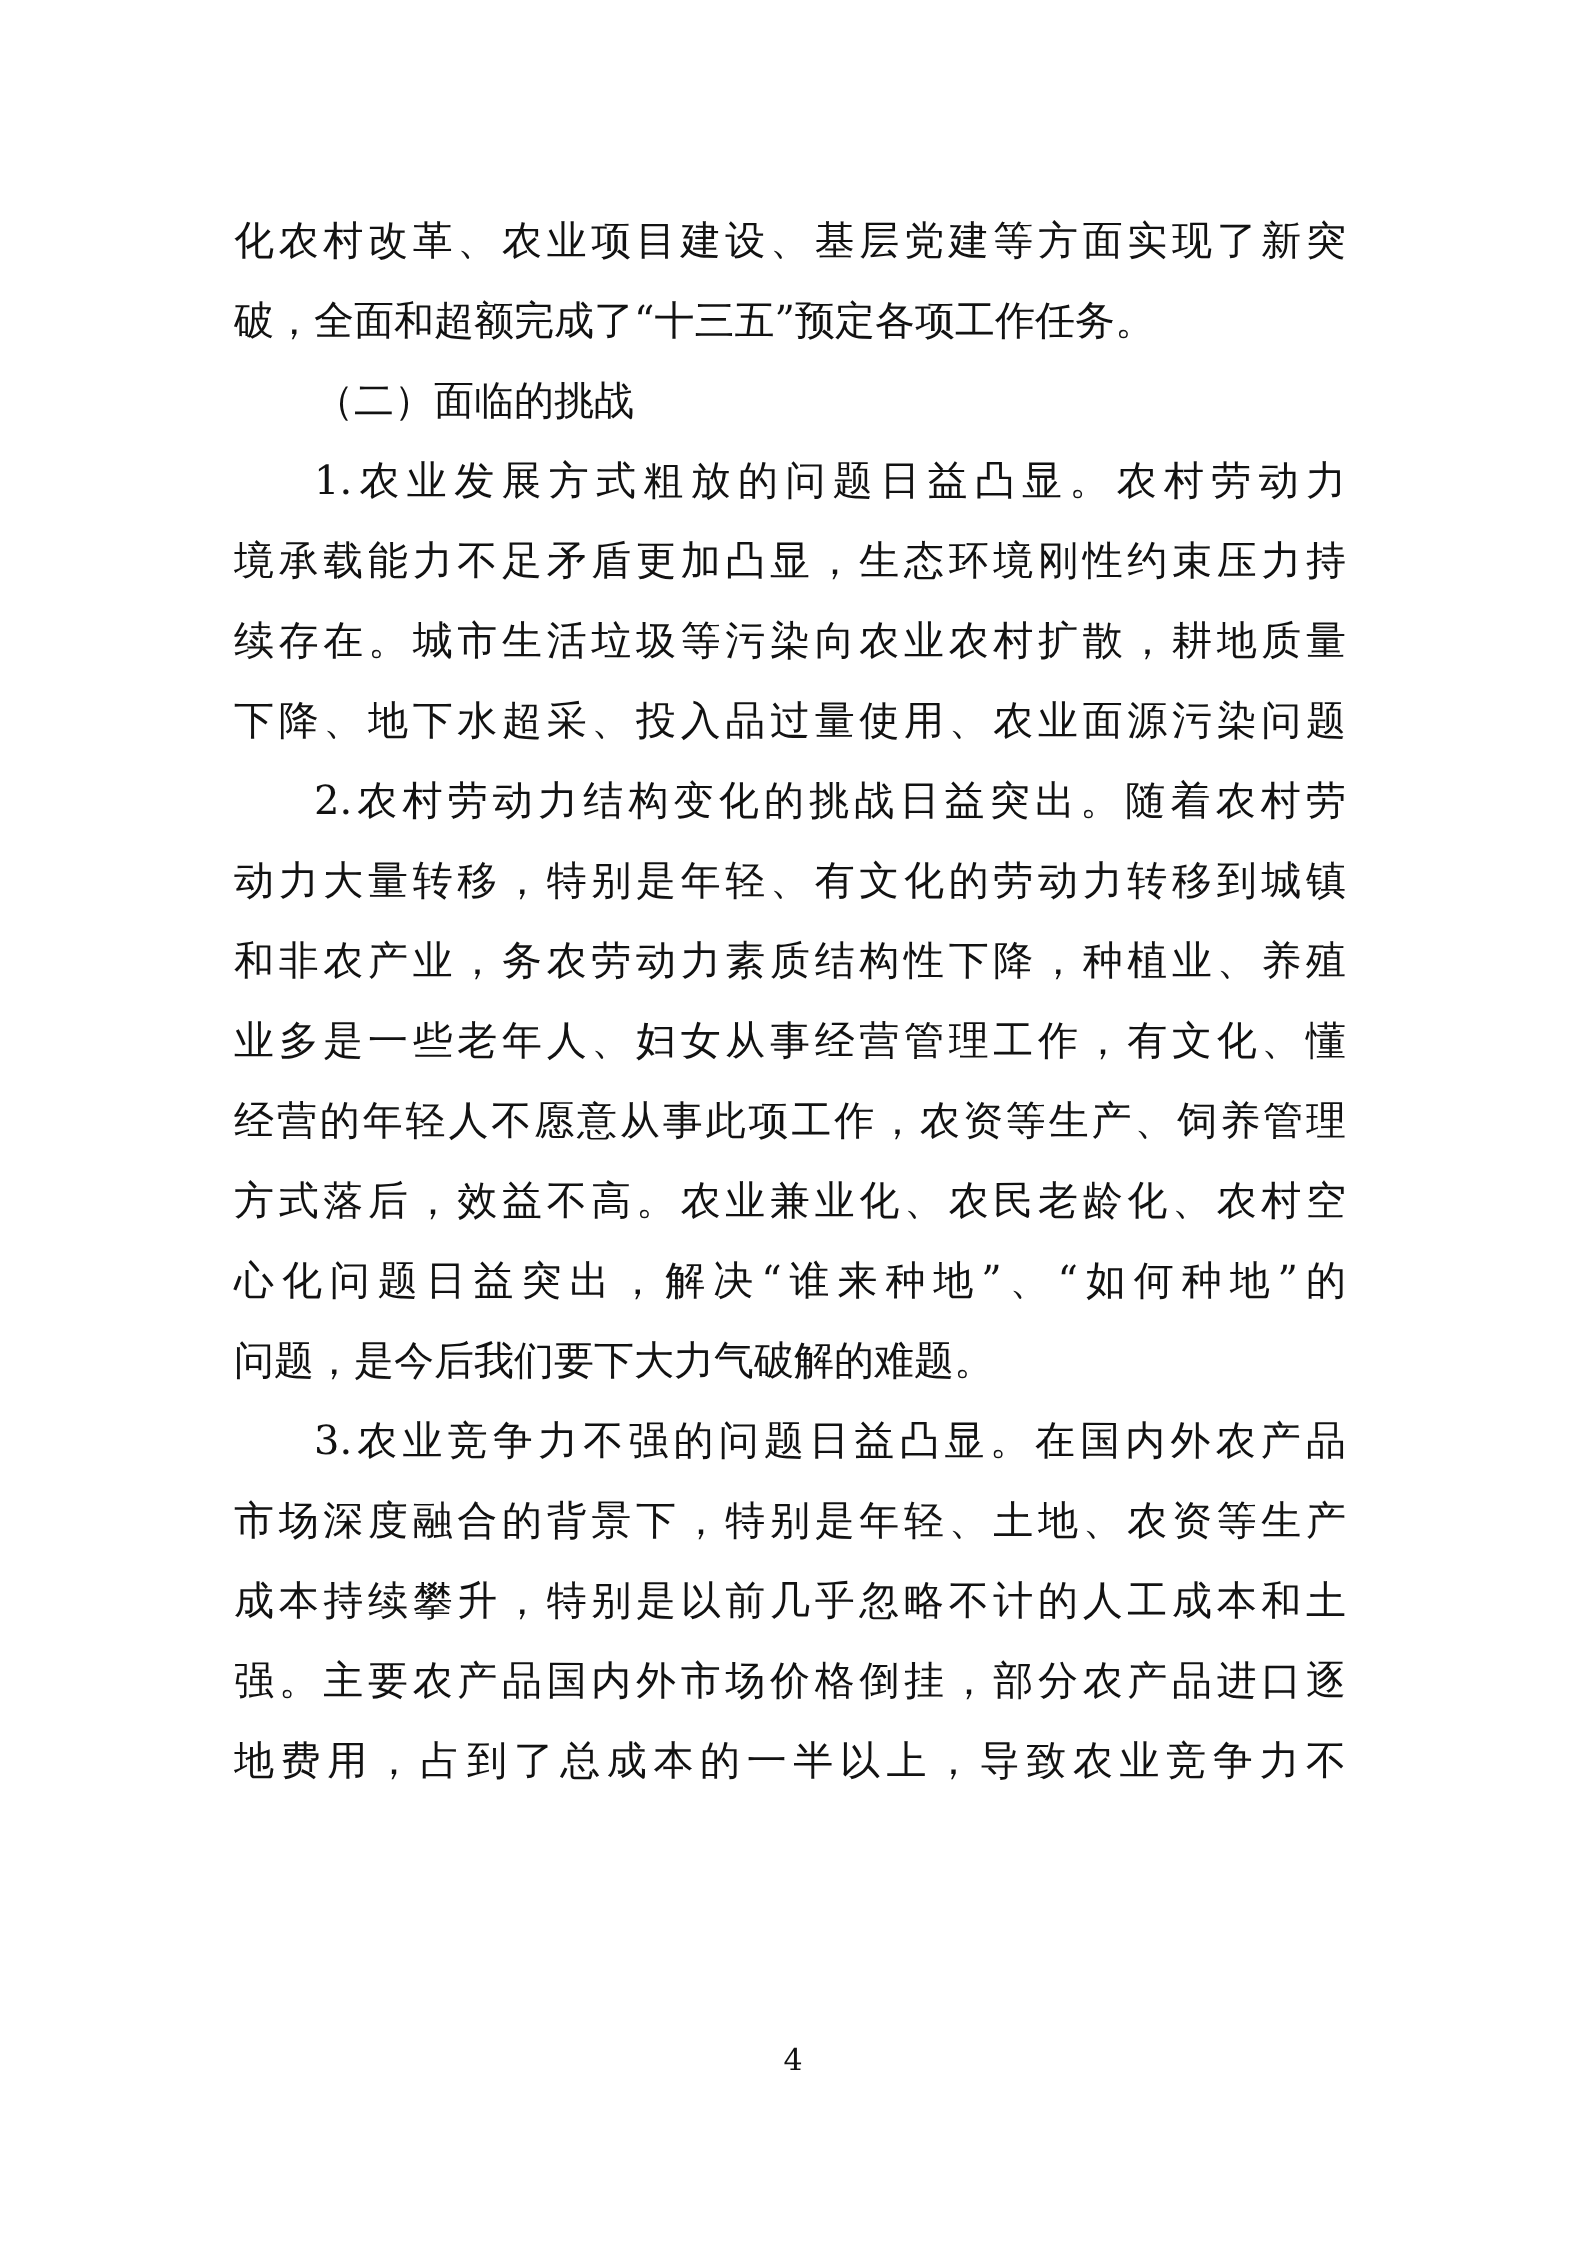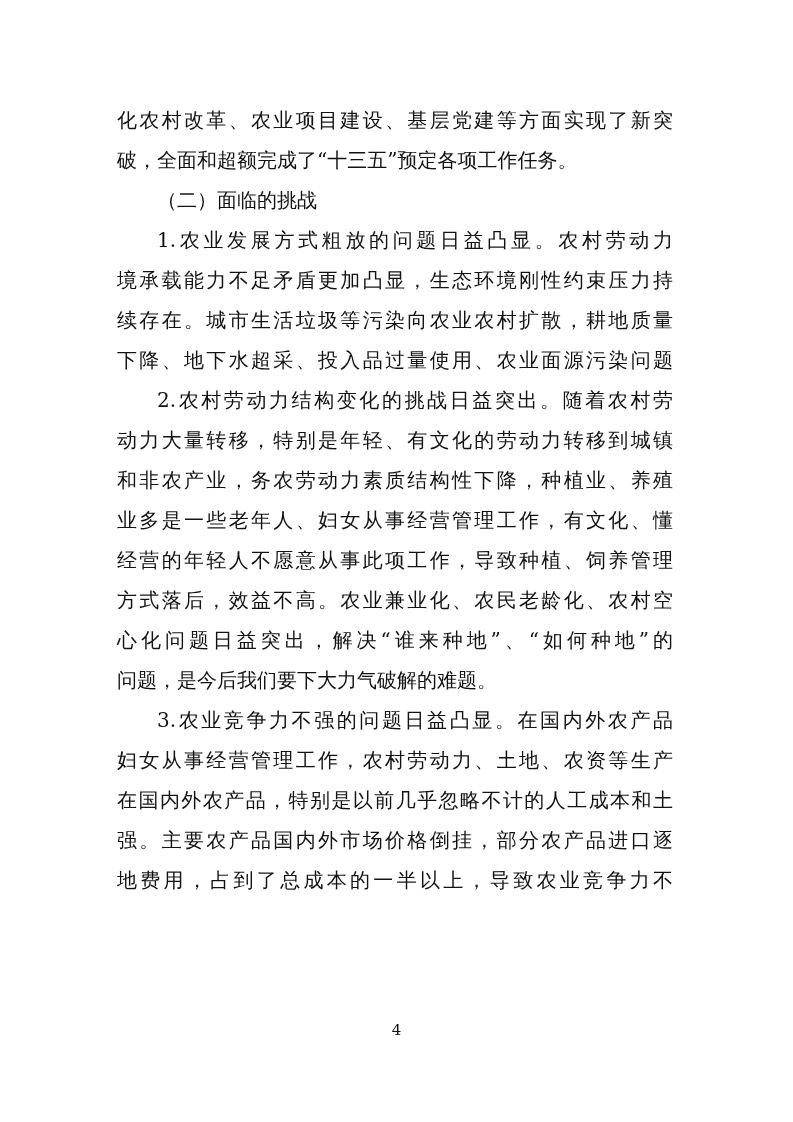--- a/index.html
+++ b/index.html
@@ -58,24 +58,24 @@
       <div class="line"><span class="seg">破，全面和超额完成了“十三五”预定各项工作任务。</span></div>
       <div class="line indent"><span class="seg bold">（二）面临的挑战</span></div>
       <div class="line indent justify"><span class="seg bold">1.农业发展方式粗放的问题日益凸显。</span><span class="seg">农村劳动力</span></div>
       <div class="line justify"><span class="seg">境承载能力不足矛盾更加凸显，生态环境刚性约束压力持</span></div>
       <div class="line justify"><span class="seg">续存在。城市生活垃圾等污染向农业农村扩散，耕地质量</span></div>
       <div class="line justify"><span class="seg">下降、地下水超采、投入品过量使用、农业面源污染问题</span></div>
       <div class="line indent justify"><span class="seg bold">2.农村劳动力结构变化的挑战日益突出。</span><span class="seg">随着农村劳</span></div>
       <div class="line justify"><span class="seg">动力大量转移，特别是年轻、有文化的劳动力转移到城镇</span></div>
       <div class="line justify"><span class="seg">和非农产业，务农劳动力素质结构性下降，种植业、养殖</span></div>
       <div class="line justify"><span class="seg">业多是一些老年人、妇女从事经营管理工作，有文化、懂</span></div>
-      <div class="line justify"><span class="seg">经营的年轻人不愿意从事此项工作，导致种植、饲养管理</span></div>
+      <div class="line justify"><span class="seg">经营的年轻人不愿意从事此项工作，农资等生产、饲养管理</span></div>
       <div class="line justify"><span class="seg">方式落后，效益不高。农业兼业化、农民老龄化、农村空</span></div>
       <div class="line justify"><span class="seg">心化问题日益突出，解决“谁来种地”、“如何种地”的</span></div>
       <div class="line"><span class="seg">问题，是今后我们要下大力气破解的难题。</span></div>
       <div class="line indent justify"><span class="seg bold">3.农业竞争力不强的问题日益凸显。</span><span class="seg">在国内外农产品</span></div>
-      <div class="line justify"><span class="seg">妇女从事经营管理工作，农村劳动力、土地、农资等生产</span></div>
-      <div class="line justify"><span class="seg">在国内外农产品，特别是以前几乎忽略不计的人工成本和土</span></div>
+      <div class="line justify"><span class="seg">市场深度融合的背景下，特别是年轻、土地、农资等生产</span></div>
+      <div class="line justify"><span class="seg">成本持续攀升，特别是以前几乎忽略不计的人工成本和土</span></div>
       <div class="line justify"><span class="seg">强。主要农产品国内外市场价格倒挂，部分农产品进口逐</span></div>
       <div class="line justify"><span class="seg">地费用，占到了总成本的一半以上，导致农业竞争力不</span></div>
     </div>
   <div class="page-number">4</div>
 </div>
 
 </body></html>

